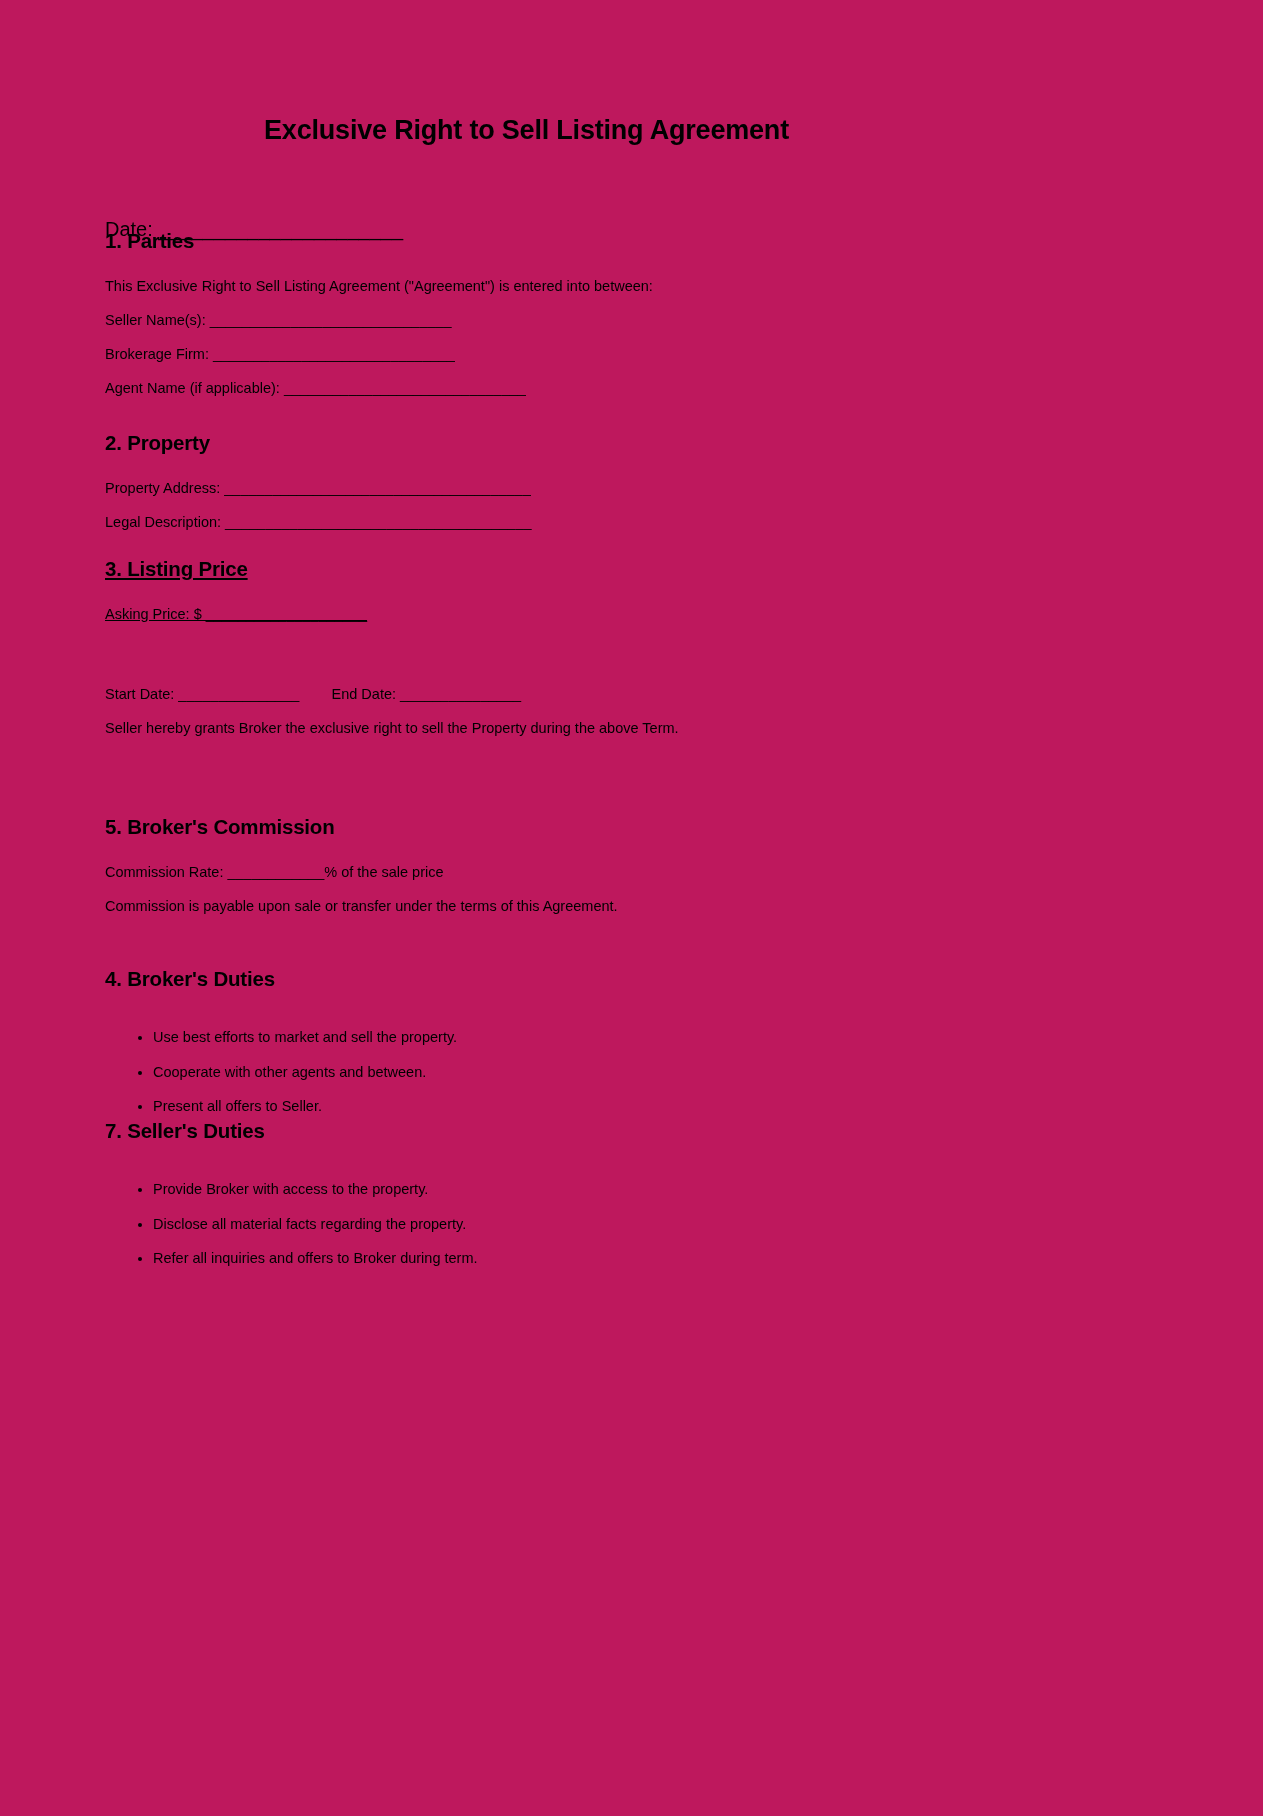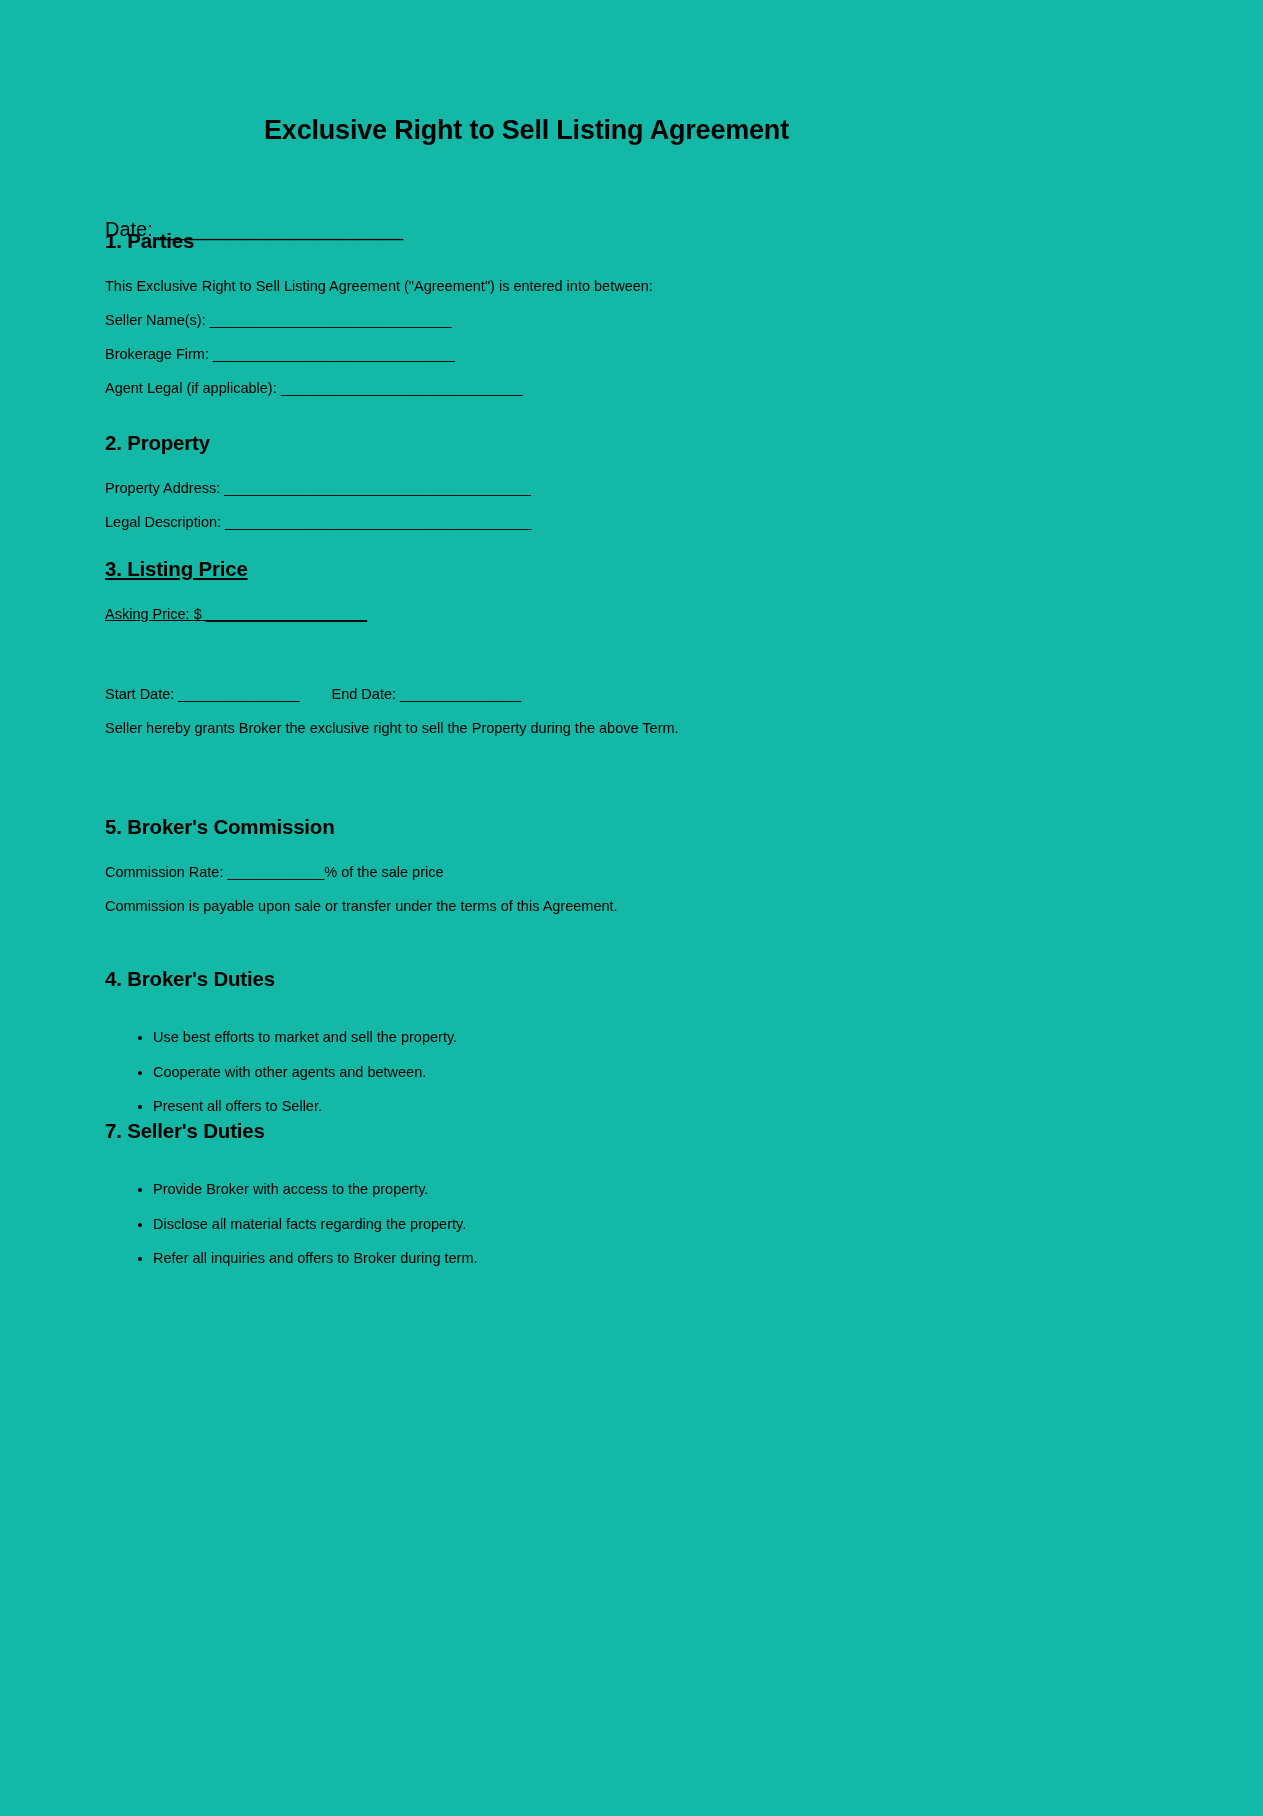--- a/index.html
+++ b/index.html
@@ -15,21 +15,21 @@
     font-family: "Liberation Sans", sans-serif;
     color: #000000;
     -webkit-font-smoothing: antialiased;
   }
   .page {
     position: absolute;
     left: 0;
     top: 0;
     width: 1263px;
     height: 1816px;
-    background: #14b8a6;
+    background: #be185d;
     box-sizing: border-box;
     padding: 0;
     overflow: hidden;
   }
   .content {
     position: absolute;
     left: 105px;
     top: 0;
     width: 1055px;
   }
@@ -102,21 +102,21 @@
 
     <div class="section" style="top:228px;">
       <h2 class="sec-head">1. Parties</h2>
       <div class="gap-a"></div>
       <p class="body-text">This Exclusive Right to Sell Listing Agreement ("Agreement") is entered into between:</p>
       <div class="gap-b"></div>
       <p class="body-text">Seller Name(s): ______________________________</p>
       <div class="gap-b"></div>
       <p class="body-text">Brokerage Firm: ______________________________</p>
       <div class="gap-b"></div>
-      <p class="body-text">Agent Legal (if applicable): ______________________________</p>
+      <p class="body-text">Agent Name (if applicable): ______________________________</p>
     </div>
 
     <div class="section" style="top:430px;">
       <h2 class="sec-head">2. Property</h2>
       <div class="gap-a"></div>
       <p class="body-text">Property Address: ______________________________________</p>
       <div class="gap-b"></div>
       <p class="body-text">Legal Description: ______________________________________</p>
     </div>
 

